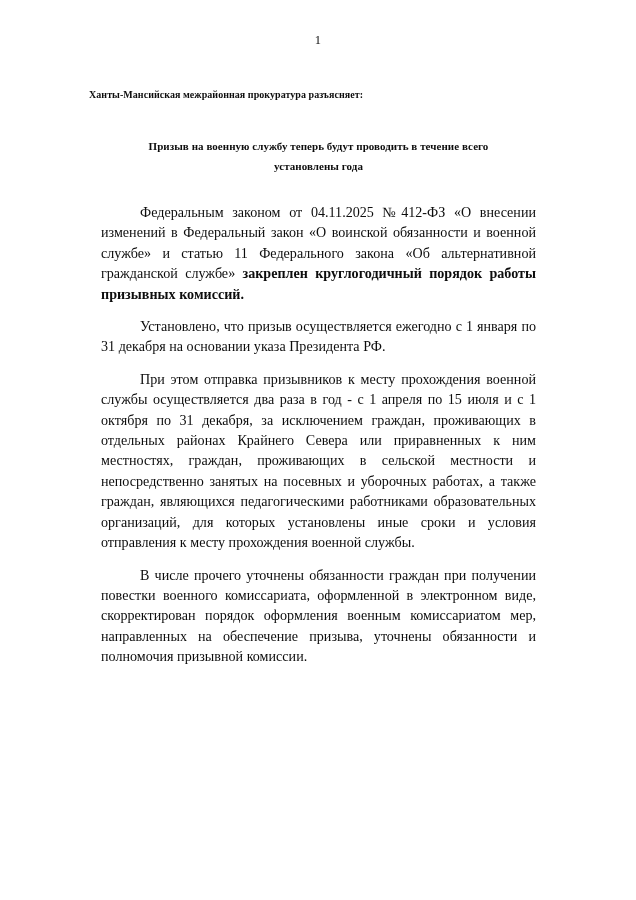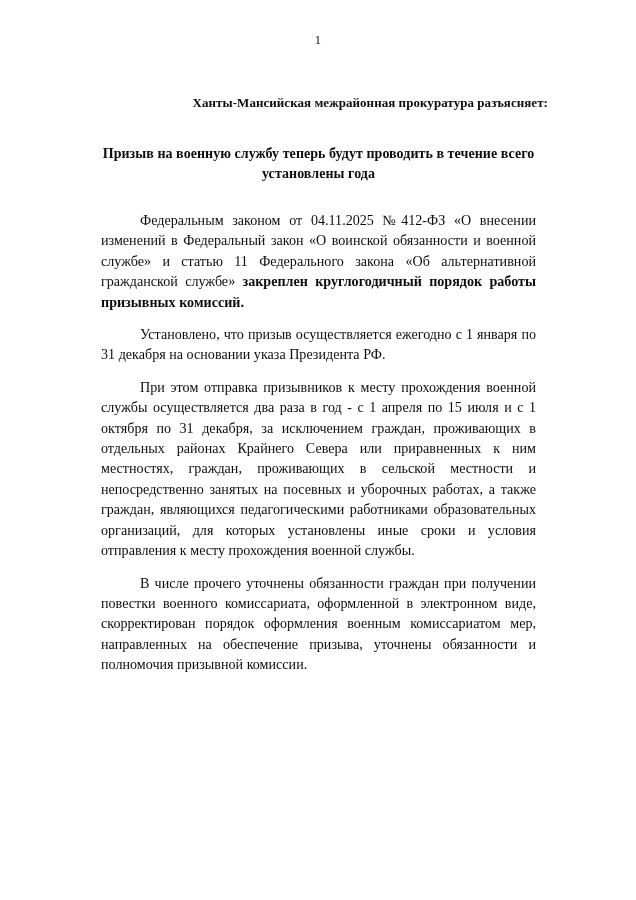--- a/index.html
+++ b/index.html
@@ -32,29 +32,29 @@
     letter-spacing: 0.2px;
   }
   .content {
     position: absolute;
     left: 89px;
     top: 78px;
     width: 459px;
   }
   .heading-org {
     font-weight: bold;
-    font-size: 13px;
+    font-size: 10px;
     line-height: 18px;
-    text-align: right;
-    margin: 16px 0 32px 0;
+    text-align: left;
+    margin: 8px 0 32px 0;
     letter-spacing: 0.05px;
   }
   .heading-title {
     font-weight: bold;
-    font-size: 14px;
+    font-size: 11px;
     line-height: 20px;
     text-align: center;
     margin: 0 0 26px 0;
     letter-spacing: 0.05px;
   }
   p.body-par {
     margin: 12px;
     font-size: 14.1px;
     line-height: 20.4px;
     text-align: justify;

